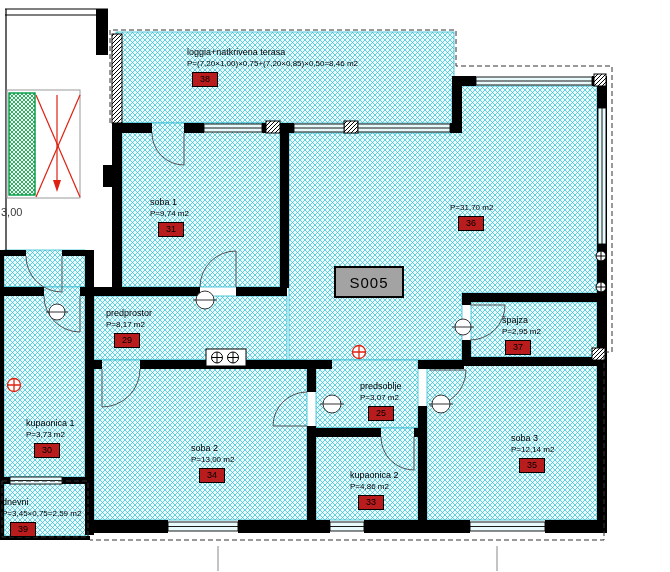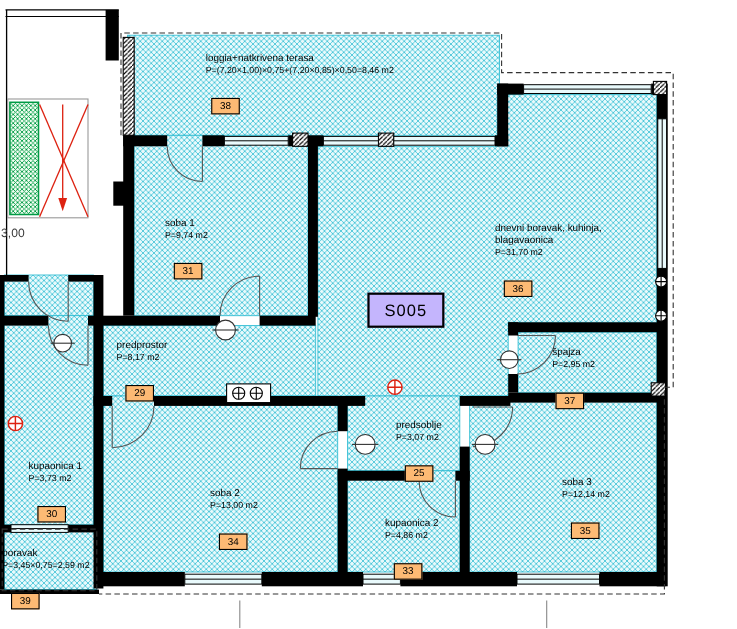--- a/index.html
+++ b/index.html
@@ -3,24 +3,24 @@
 <meta charset="utf-8">
 <style>
   html,body{margin:0;padding:0;background:#ffffff;}
   #plan{position:relative;width:670px;height:572px;background:#fff;overflow:hidden;
         font-family:Liberation Sans, sans-serif;color:#000;}
   #plan svg{position:absolute;left:0;top:0;}
   .room-label{position:absolute;font-size:9px;line-height:11px;white-space:nowrap;}
   .room-label .rname{font-size:9px;}
   .room-label .rarea{font-size:8px;}
   .room-label.wide{white-space:normal;width:132px;}
-  .rnum{display:inline-block;border:1px solid #000;background:#fdba74;padding:0 7px;
-        font-size:9px;line-height:13px;margin-top:20px;margin-left:8px;}
+  .rnum{display:inline-block;border:1px solid #000;background:#b91c1c;padding:0 7px;
+        font-size:9px;line-height:13px;margin-top:3px;margin-left:8px;}
   .unit-box{position:absolute;left:334px;top:266px;width:66px;height:28px;
-        border:2px solid #000;background:#c4b5fd;font-size:15px;display:flex;
+        border:2px solid #000;background:#a3a3a3;font-size:15px;display:flex;
         align-items:center;justify-content:center;letter-spacing:1px;}
   .dim-label{position:absolute;left:1px;top:206px;font-size:11px;color:#3a3a3a;}
 </style>
 </head>
 <body>
 
 <div id="plan">
 
 <svg width="670" height="572" viewBox="0 0 670 572">
   <defs>
@@ -207,21 +207,20 @@
   <div class="rnum" style="margin-left:5px">38</div>
 </div>
 
 <div class="room-label" style="left:150px;top:197px">
   <div class="rname">soba 1</div>
   <div class="rarea">P=9,74 m2</div>
   <div class="rnum">31</div>
 </div>
 
 <div class="room-label wide" style="left:450px;top:202px">
-  <div class="rname">dnevni boravak, kuhinja, blagavaonica</div>
   <div class="rarea">P=31,70 m2</div>
   <div class="rnum">36</div>
 </div>
 
 <div class="room-label" style="left:106px;top:308px">
   <div class="rname">predprostor</div>
   <div class="rarea">P=8,17 m2</div>
   <div class="rnum">29</div>
 </div>
 
@@ -255,21 +254,21 @@
   <div class="rnum">33</div>
 </div>
 
 <div class="room-label" style="left:511px;top:433px">
   <div class="rname">soba 3</div>
   <div class="rarea">P=12,14 m2</div>
   <div class="rnum">35</div>
 </div>
 
 <div class="room-label" style="left:2px;top:497px">
-  <div class="rname">boravak</div>
+  <div class="rname">dnevni</div>
   <div class="rarea">P=3,45×0,75=2,59 m2</div>
   <div class="rnum">39</div>
 </div>
 
 <div class="unit-box">S005</div>
 <div class="dim-label">3,00</div>
 
 </div>
 
 </body></html>

